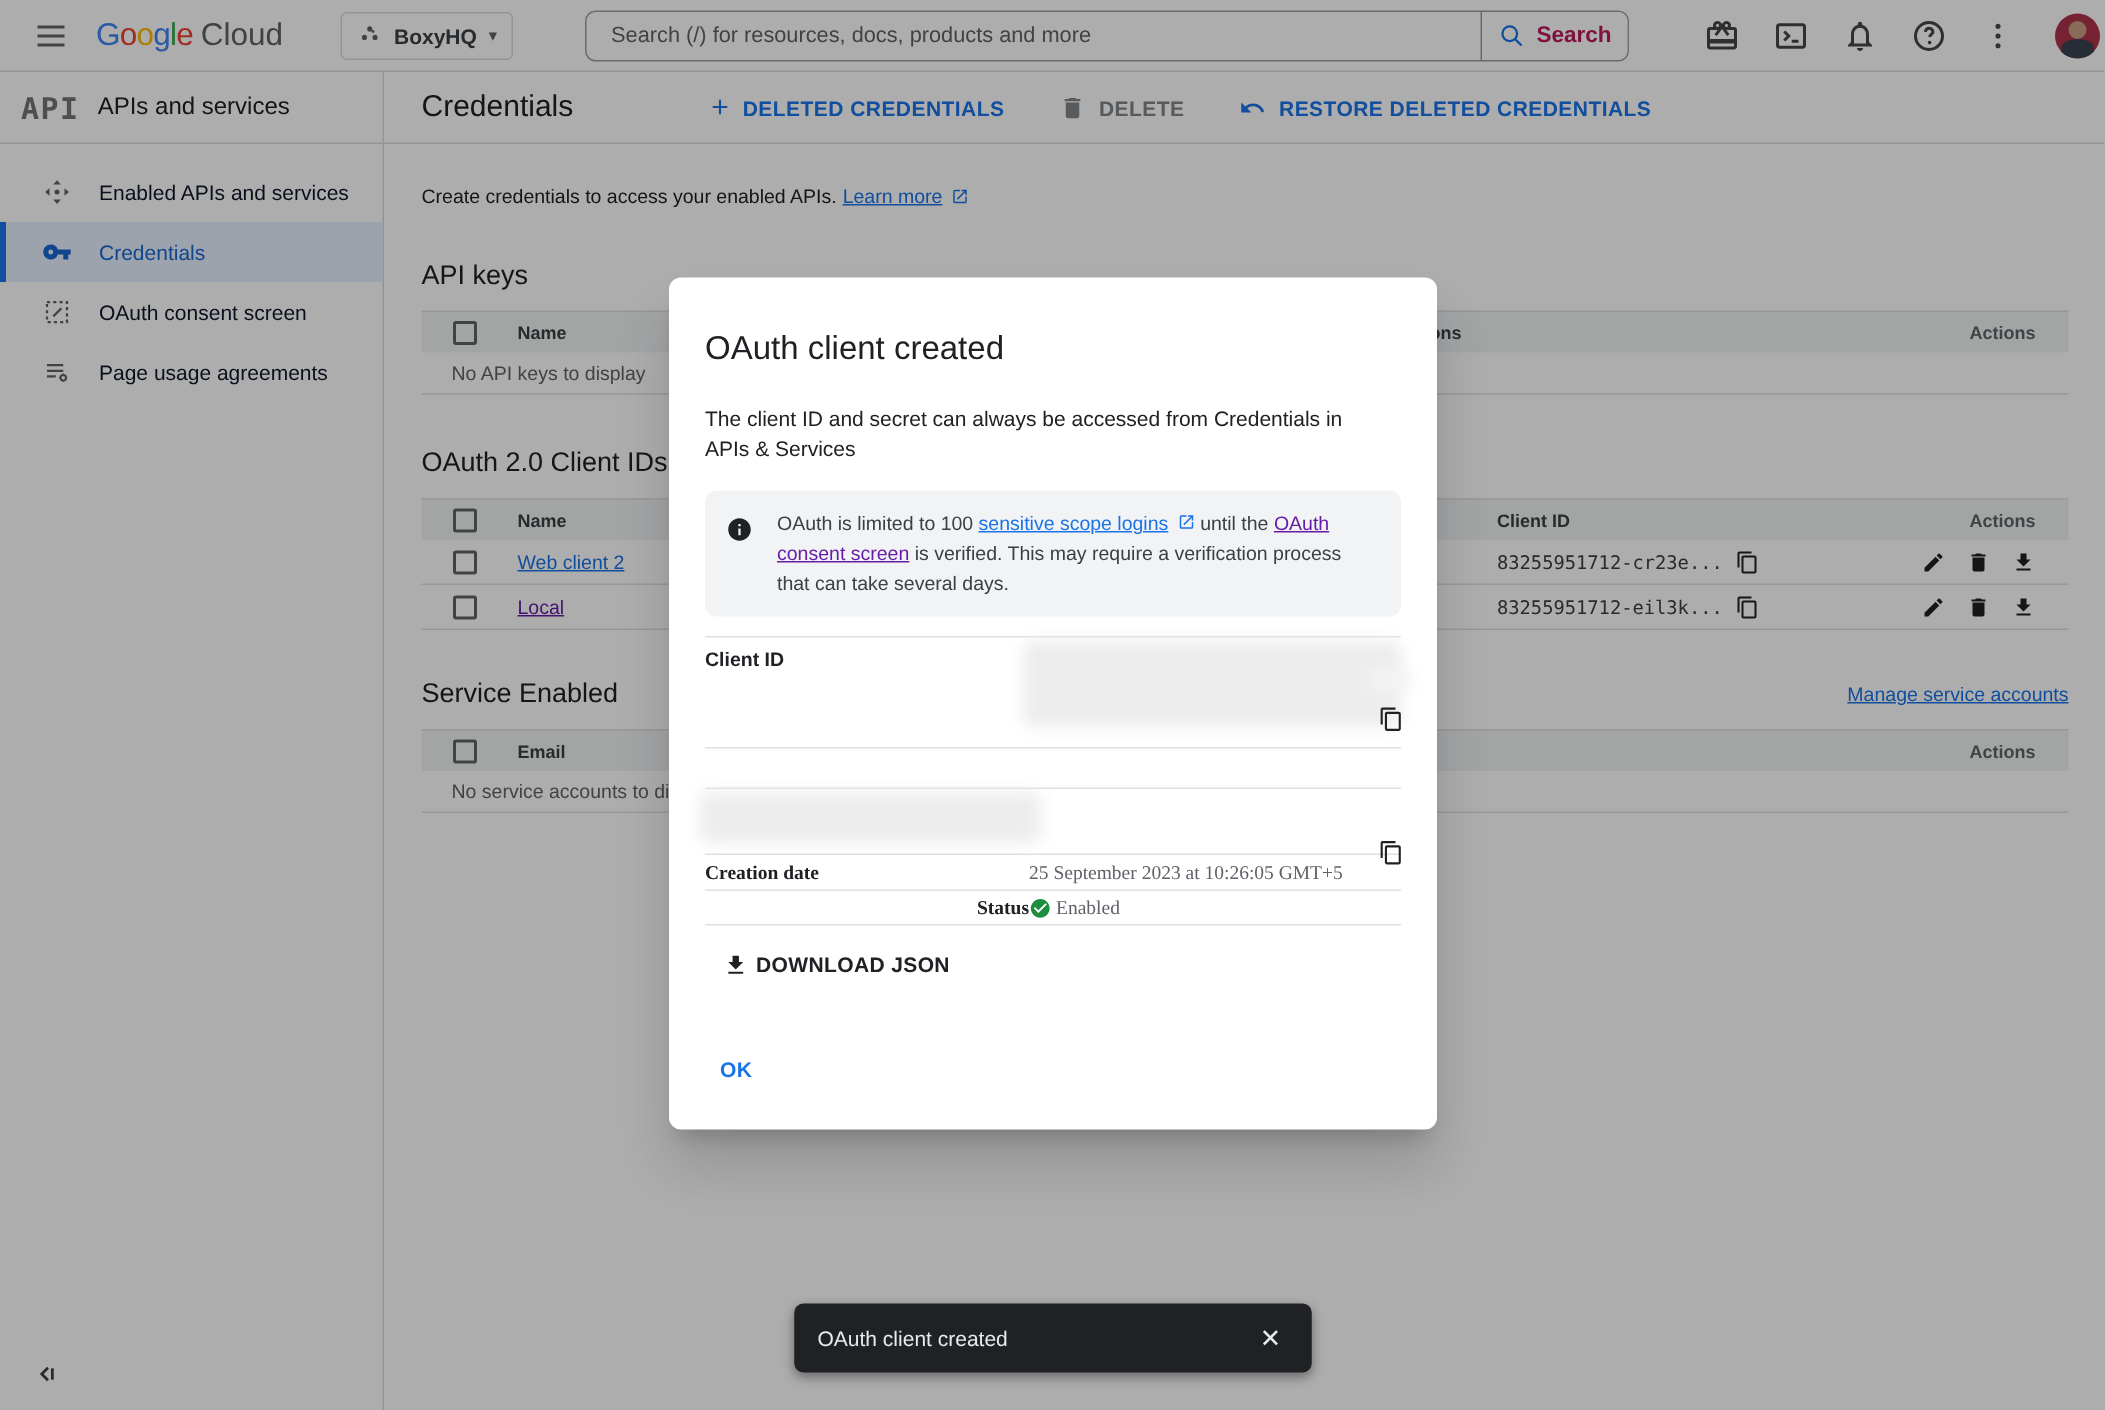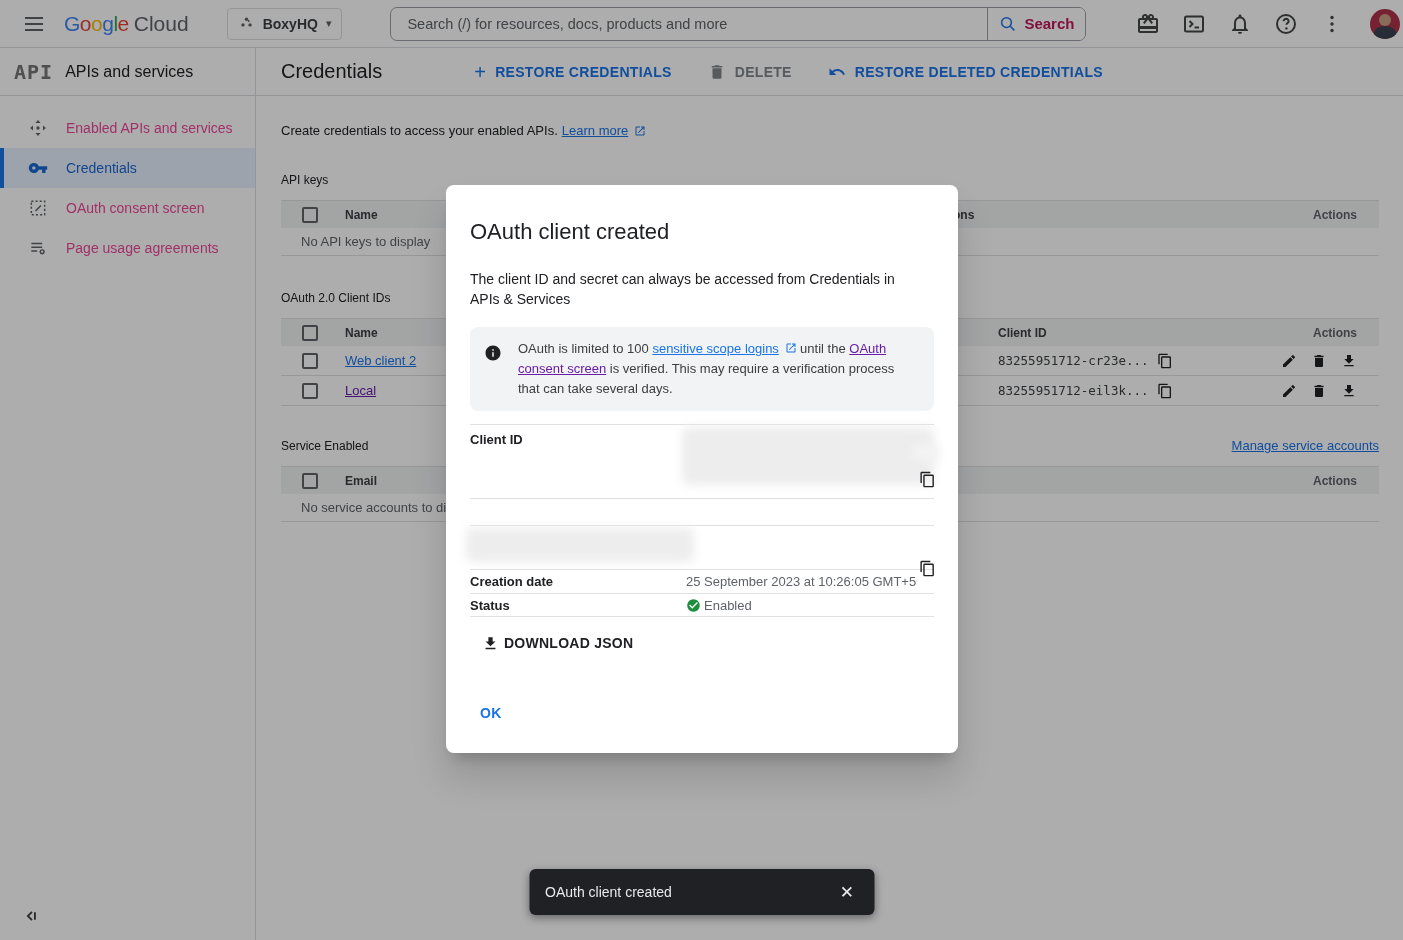--- a/index.html
+++ b/index.html
@@ -33,21 +33,21 @@
   .avatar .body { position:absolute; left:4px; top:17px; width:22px; height:13px; border-radius:50% 50% 0 0; background:#3a4350; }
 
   
   .sidebar { position:absolute; top:48px; left:0; width:256px; bottom:0; background:#fff;
     border-right:1px solid #dadce0; z-index:1; }
   .sb-header { height:48px; border-bottom:1px solid #dadce0; display:flex; align-items:center; padding-left:14px; gap:12px; }
   .api-logo { font-family:"DejaVu Sans Mono", monospace; font-weight:bold; font-size:20px; color:#757575; letter-spacing:1px; }
   .sb-title { font-size:16px; color:#202124; }
   .nav { padding-top:12px; }
   .nav-item { height:40px; display:flex; align-items:center; gap:18px; padding-left:28px;
-    font-size:14px; color:#ec4899; cursor:pointer; position:relative; }
+    font-size:14px; color:#0f172a; cursor:pointer; position:relative; }
   .nav-item .nicon { width:20px; height:20px; color:#5f6368; flex:0 0 auto; }
   .nav-item.selected { background:#e8f0fe; color:#1967d2; }
   .nav-item.selected::before { content:""; position:absolute; left:0; top:0; bottom:0; width:4px; background:#1a73e8; }
   .nav-item.selected .nicon { color:#1967d2; }
   .collapse-btn { position:absolute; left:22px; bottom:14px; width:20px; height:20px; color:#3c4043; cursor:pointer; }
 
   
   .main { position:absolute; top:48px; left:256px; right:0; bottom:0; background:#fff; }
   .main-header { height:48px; border-bottom:1px solid #dadce0; display:flex; align-items:center; padding-left:25px; }
   .page-title { font-size:20px; color:#202124; margin-right:92px; }
@@ -55,21 +55,21 @@
     letter-spacing:.3px; color:#1a73e8; cursor:pointer; margin-right:36px; white-space:nowrap; }
   .tool-btn .ticon { width:18px; height:18px; }
   .tool-btn.disabled { color:#80868b; cursor:default; }
   .plus-glyph { font-size:20px; font-weight:normal; line-height:18px; }
 
   .intro { padding:27px 24px 0 25px; font-size:13px; color:#202124; display:flex; align-items:center; gap:4px; }
   .link { color:#1a73e8; text-decoration:underline; cursor:pointer; }
   .link-visited { color:#681da8; text-decoration:underline; cursor:pointer; }
   .ext-icon { width:12px; height:12px; color:#1a73e8; margin-left:2px; }
 
-  .section-title { font-size:12px; color:#202124; margin:35px 24px 13px 25px; font-weight:400; }
+  .section-title { font-size:18px; color:#202124; margin:35px 24px 13px 25px; font-weight:400; }
   .section-head-row { display:flex; align-items:center; justify-content:space-between; margin:32px 24px 13px 25px; }
   .section-head-row .section-title { margin:0; }
   .manage-link { font-size:13px; }
 
   .gtable { margin:0 24px 0 25px; font-size:13px; }
   .gt-head { display:flex; align-items:center; height:28px; background:#f1f3f4;
     border-top:1px solid #e0e0e0; font-size:12px; font-weight:bold; color:#3c4043; }
   .gt-row { display:flex; align-items:center; height:30px; border-bottom:1px solid #e0e0e0; color:#3c4043; }
   .gt-empty { height:28px; border-bottom:1px solid #e0e0e0; display:flex; align-items:center;
     padding-left:20px; color:#5f6368; font-size:13px; }
@@ -94,23 +94,23 @@
   .notice { background:#f1f3f4; border-radius:8px; padding:12px 16px 12px 14px; display:flex; gap:16px; }
   .notice-icon { width:18px; height:18px; flex:0 0 auto; margin-top:5px; color:#202124; }
   .notice-text { font-size:13px; line-height:20px; color:#3c4043; }
   .fields { margin-top:13px; }
   .frow { display:flex; border-top:1px solid #e0e0e0; font-size:13px; }
   .flabel { width:216px; font-weight:bold; color:#202124; padding-top:7px; }
   .fvalue { flex:1; position:relative; color:#5f6368; }
   .row-clientid { height:74px; }
   .row-spacer { height:27px; border-top:1px solid #e0e0e0; }
   .row-secret { height:44px; }
-  .row-small { height:24px; align-items:center; }
+  .row-small { height:24px; align-items:center;font-family:Liberation Serif, serif; }
   .row-small .flabel { padding-top:0; }
-  .row-status { border-bottom:1px solid #e0e0e0; }
+  .row-status { border-bottom:1px solid #e0e0e0;text-align:right; }
   .redact { position:absolute; background:#ededed; filter:blur(5px); border-radius:6px; }
   .rid-1 { left:-4px; top:2px; width:252px; height:58px; }
   .rid-2 { left:226px; top:20px; width:28px; height:16px; background:#f3f3f3; }
   .rsec-1 { left:-4px; top:2px; width:228px; height:34px; }
   .copy-btn { position:absolute; right:-2px; width:17px; height:17px; color:#202124; cursor:pointer; }
   .copy-id { bottom:10px; }
   .copy-secret { bottom:-8px; }
   .status-val { display:flex; align-items:center; gap:3px; color:#5f6368; }
   .check-icon { width:15px; height:15px; }
   .download-btn { margin-top:9px; display:flex; align-items:center; gap:5px; padding-left:12px;
@@ -248,21 +248,21 @@
         <path d="M15.5 7.5v9" stroke="currentColor" stroke-width="2.2"></path>
       </svg>
   </div>
 </div>
 
 <div class="main">
   <div class="main-header">
     <div class="page-title">Credentials</div>
     <div class="tool-btn">
       <span class="plus-glyph">+</span>
-      <span>RESTORE CREDENTIALS</span>
+      <span>DELETED CREDENTIALS</span>
     </div>
     <div class="tool-btn disabled">
       <svg class="ticon" viewBox="0 0 24 24" fill="currentColor">
           <path d="M6 19c0 1.1.9 2 2 2h8c1.1 0 2-.9 2-2V7H6v12zM19 4h-3.5l-1-1h-5l-1 1H5v2h14V4z"></path>
         </svg>
       <span>DELETE</span>
     </div>
     <div class="tool-btn">
       <svg class="ticon" viewBox="0 0 24 24" fill="currentColor">
           <path d="M12.5 8c-2.65 0-5.05.99-6.9 2.6L2 7v9h9l-3.62-3.62c1.39-1.16 3.16-1.88 5.12-1.88 3.54 0 6.55 2.31 7.6 5.5l2.37-.78C21.08 11.03 17.15 8 12.5 8z"></path>

